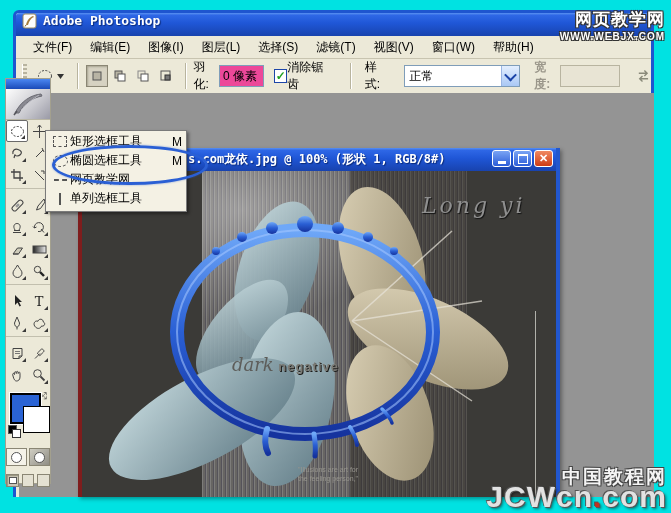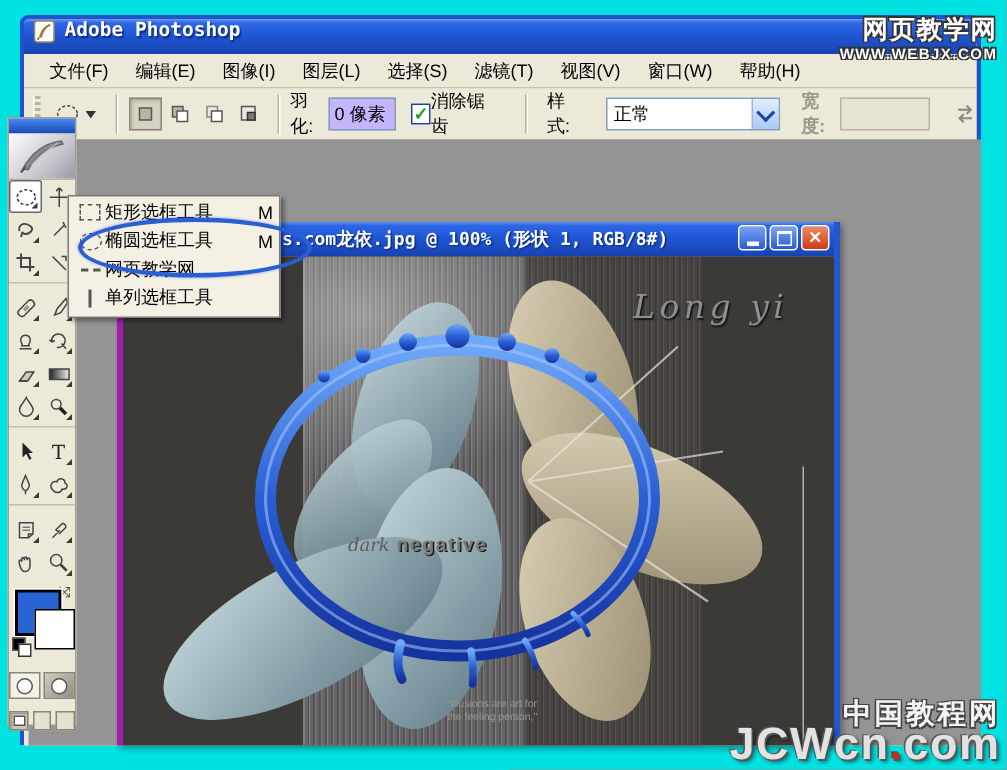--- a/index.html
+++ b/index.html
@@ -22,21 +22,21 @@
   
   #optionsbar{left:0;top:46px;right:0;height:34px;background:#ece9d8;
        border-bottom:1px solid #aaa694;display:flex;align-items:center;}
   .grip{width:4px;height:24px;margin:0 5px 0 6px;
        background:repeating-linear-gradient(180deg,#b8b4a0 0 2px,transparent 2px 4px);
        border-left:1px solid #fff;}
   .vsep{width:1px;height:26px;background:#b8b49e;margin:0 8px;box-shadow:1px 0 0 #fff;}
   .toolpreset{display:flex;align-items:center;gap:2px;padding:2px 4px;border:1px solid #ece9d8;}
   .opt-label{font-size:12px;color:#000;margin:0 0;}
   .opt-label.dis{color:#9a968a;}
-  .xp-input{height:18px;border:1px solid #7f9db9;background:#c4b5fd;font-size:12px;
+  .xp-input{height:18px;border:1px solid #7f9db9;background:#ec4899;font-size:12px;
        padding:1px 3px;box-sizing:content-box;display:flex;align-items:center;}
   .xp-input.dis{background:#e8e4d4;border-color:#b8b4a0;color:#9a968a;}
   .combo{display:flex;align-items:stretch;height:20px;border:1px solid #7f9db9;background:#fff;}
   .combo .val{font-size:12px;padding:2px 4px;width:88px;}
   .combo .btn{width:17px;background:linear-gradient(180deg,#e3eefe,#aac8f5);
        border-left:1px solid #9ab5e4;display:flex;align-items:center;justify-content:center;}
   .combo .btn .chev{width:7px;height:7px;border-right:2px solid #1c44a8;border-bottom:2px solid #1c44a8;
        transform:rotate(45deg) translate(-1px,-1px);}
   .modebtns{display:flex;gap:1px;}
   .mbtn{width:20px;height:20px;border:1px solid #ece9d8;display:flex;align-items:center;justify-content:center;}
@@ -78,21 +78,21 @@
        display:flex;align-items:center;justify-content:center;}
   .qmbtn.g{background:linear-gradient(135deg,#cfcdc2,#8f8d84);}
   .qmbtn .circ{width:9px;height:9px;border:1px solid #555;border-radius:50%;background:#fff;}
   .smrow{display:flex;gap:3px;justify-content:center;margin-top:8px;}
   .smbtn{width:12px;height:11px;border:1px solid #8a8674;background:#e4e1d2;position:relative;}
   .smbtn.pressed{background:#cac6b6;box-shadow:inset 1px 1px 1px #98947f;}
   .smbtn .mini{position:absolute;left:2px;top:2px;width:6px;height:5px;border:1px solid #555;background:#fff;}
 
   
   #docwin{left:78px;top:148px;width:482px;height:349px;z-index:10;
-       border-left:4px solid #a21caf;border-right:4px solid #2257ce;box-sizing:border-box;
+       border-left:4px solid #7f1d1d;border-right:4px solid #2257ce;box-sizing:border-box;
        box-shadow:2px 2px 4px rgba(0,0,0,.35);}
   #doctitle{height:23px;background:linear-gradient(180deg,#5a91f2 0%,#2e67e6 10%,#1f56d6 45%,#1843ae 100%);
        display:flex;align-items:center;position:relative;}
   #doctitle .t{color:#fff;font-weight:bold;font-size:12px;
        font-family:"DejaVu Sans Mono",monospace;text-shadow:1px 1px 1px #0a2a7a;
        padding-left:106px;white-space:nowrap;overflow:hidden;}
   .wctrls{position:absolute;right:3px;top:2px;display:flex;gap:2px;}
   .wbtn{width:19px;height:17px;border:1px solid #fff;border-radius:3px;
        background:linear-gradient(180deg,#7aa4f4,#2b5cd8);display:flex;align-items:flex-end;
        justify-content:center;color:#fff;font-size:10px;font-weight:bold;box-sizing:border-box;}
@@ -106,21 +106,21 @@
        background:repeating-linear-gradient(90deg,#7d7c7a 0 1px,#676563 1px 3px,#55535a 3px 4px);}
   #stripes .sheen{position:absolute;inset:0;
        background:radial-gradient(ellipse 220px 160px at 15% 12%,rgba(255,255,255,.38),transparent 70%);}
   #stripes .darkhalf{position:absolute;left:148px;top:0;width:117px;height:326px;
        background:rgba(30,26,20,.42);}
   #panelline{position:absolute;left:453px;top:140px;width:1px;height:186px;background:#cfcfc8;opacity:.8;}
   .longyi{position:absolute;left:340px;top:22px;font-family:"DejaVu Serif",serif;
        font-style:italic;font-size:22px;color:#8f8f8f;letter-spacing:3px;
        text-shadow:1px 1px 1px #141414;}
   .capline{position:absolute;left:150px;top:183px;white-space:nowrap;}
-  .capline .scr{font-family:"DejaVu Serif",serif;font-style:italic;font-size:12px;color:#5d5d5a;}
+  .capline .scr{font-family:"DejaVu Serif",serif;font-style:italic;font-size:18px;color:#5d5d5a;}
   .capline .bld{font-weight:bold;font-size:13px;color:#7b7a74;letter-spacing:1px;
        text-shadow:1px 1px 0 #1c1c1a;}
   .quote{position:absolute;left:216px;top:294px;font-size:7px;color:#97958e;line-height:9px;}
 
   
   #flyout{left:45px;top:130px;width:142px;height:82px;background:#f4f1e4;
        border:1px solid #7a7a7a;box-shadow:2px 2px 3px rgba(0,0,0,.4);z-index:20;
        padding:1px 0;box-sizing:border-box;}
   .fly-item{height:19px;display:flex;align-items:center;font-size:12px;color:#000;padding:0 4px;}
   .fly-ico{width:20px;display:flex;justify-content:center;}

